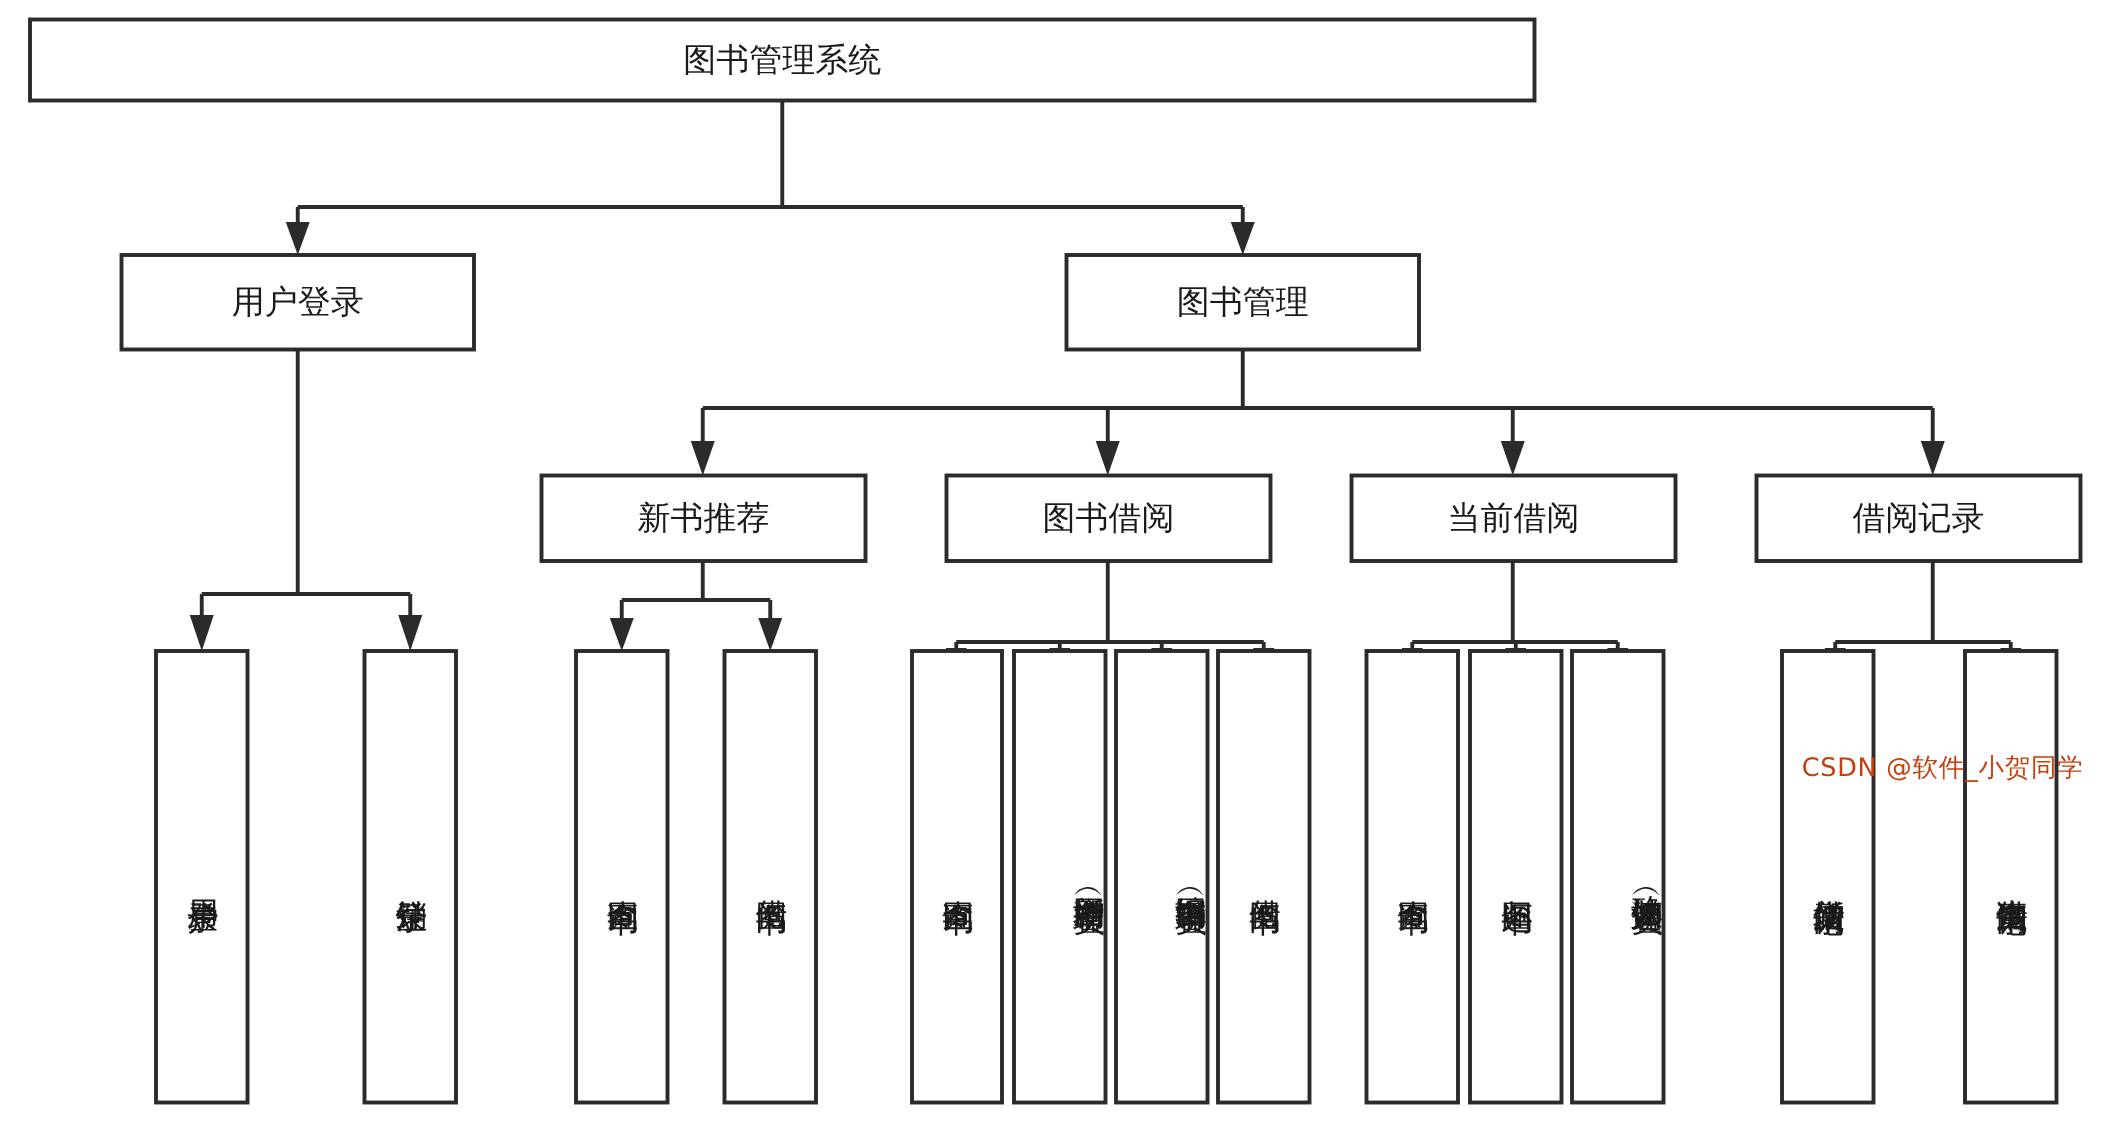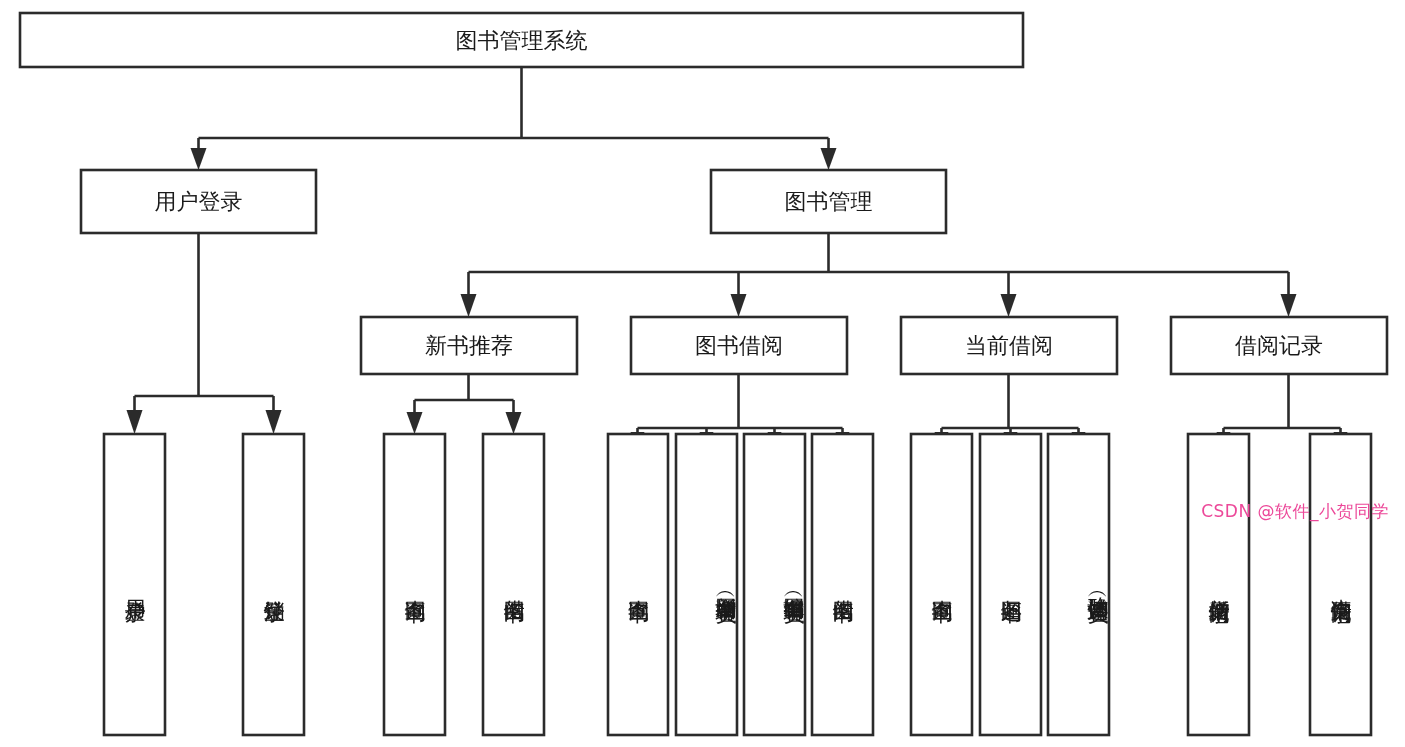--- a/index.html
+++ b/index.html
@@ -61,21 +61,21 @@
     writing-mode: vertical-rl;
     text-orientation: upright;
     letter-spacing: 1px;
     white-space: pre;
     pointer-events: none;
   }
   .watermark {
     position: absolute;
     right: 16px;
     bottom: 8px;
-    color: #ec4899;
+    color: #c2410c;
     font-family: "DejaVu Sans", "Liberation Sans", sans-serif;
     font-size: 17px;
     letter-spacing: 0.5px;
     white-space: nowrap;
   }
 </style>
 </head>
 <body>
 
 <div id="diagram-root">

